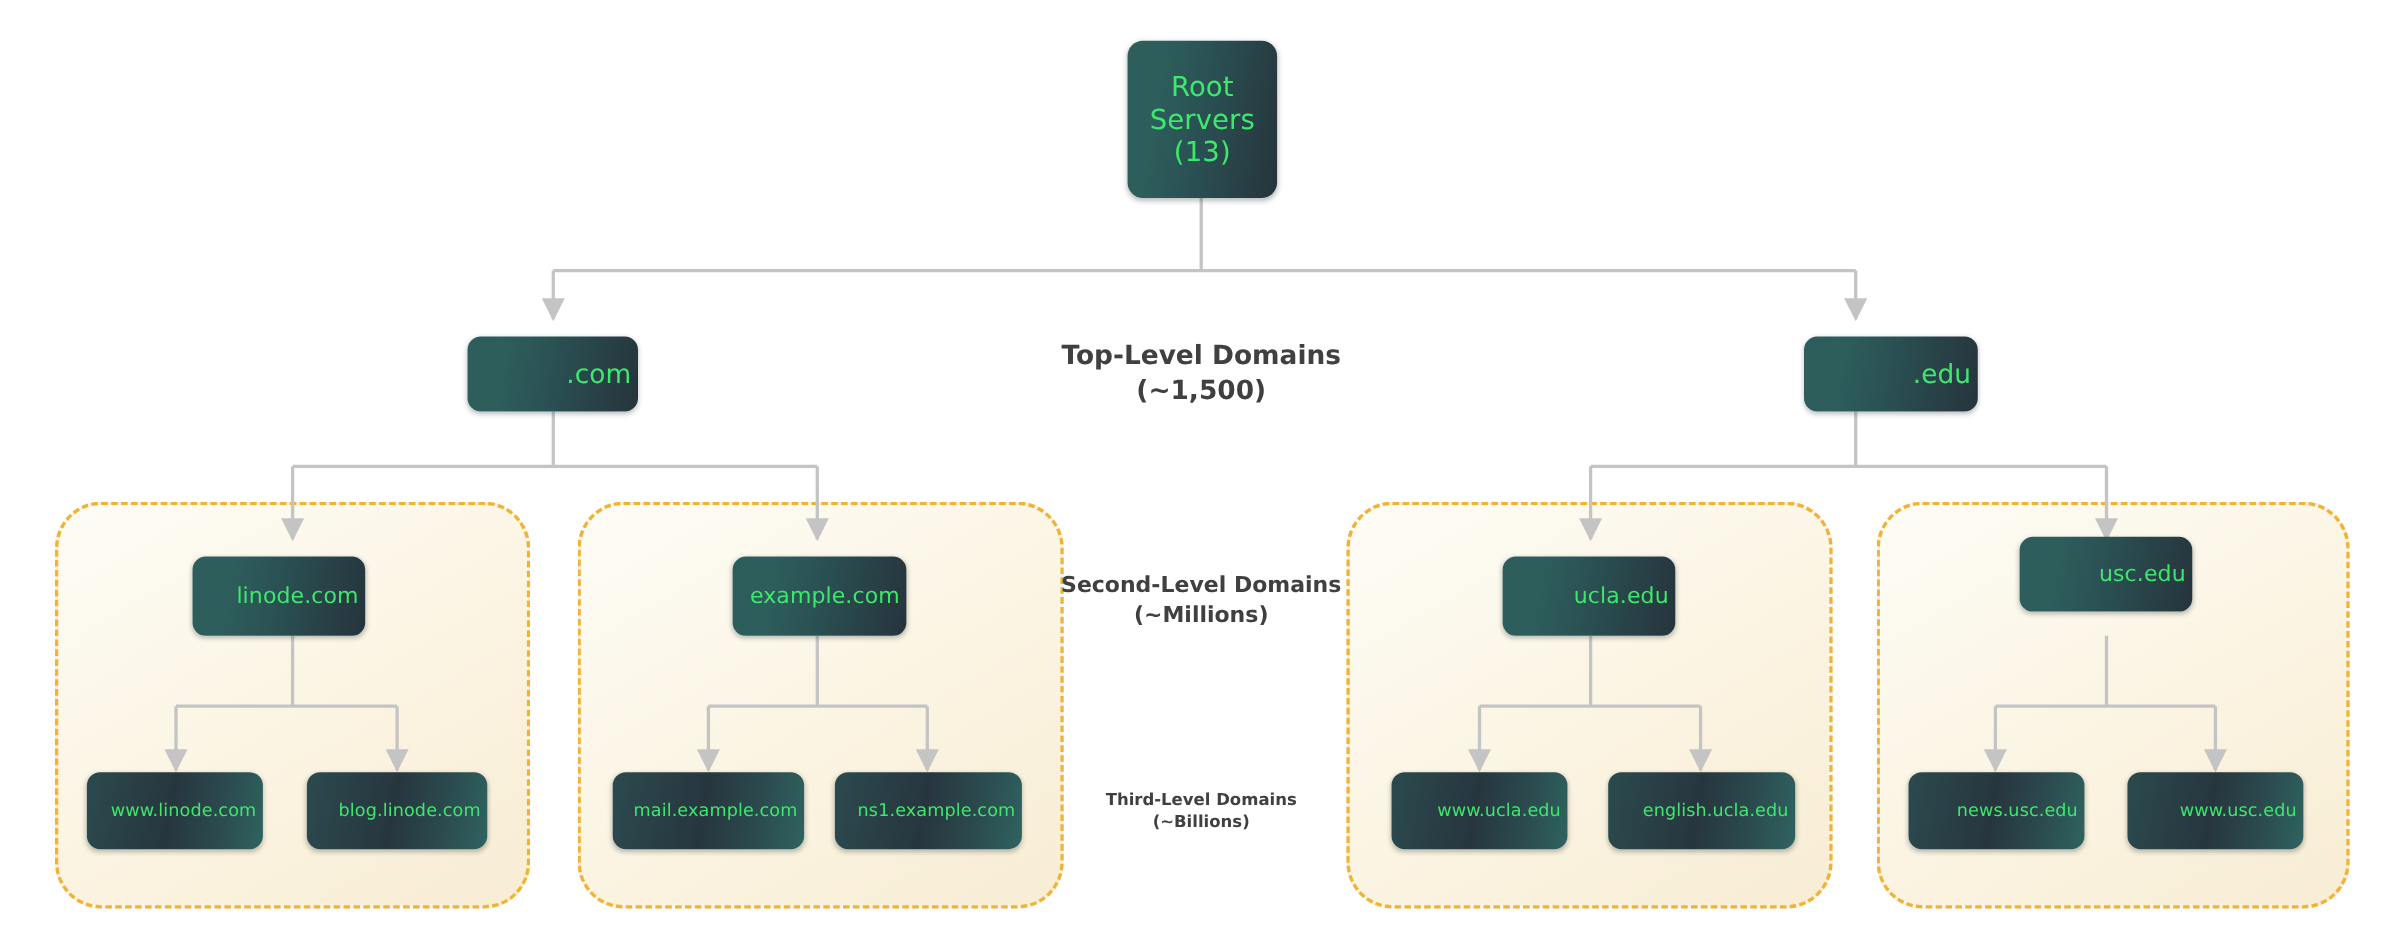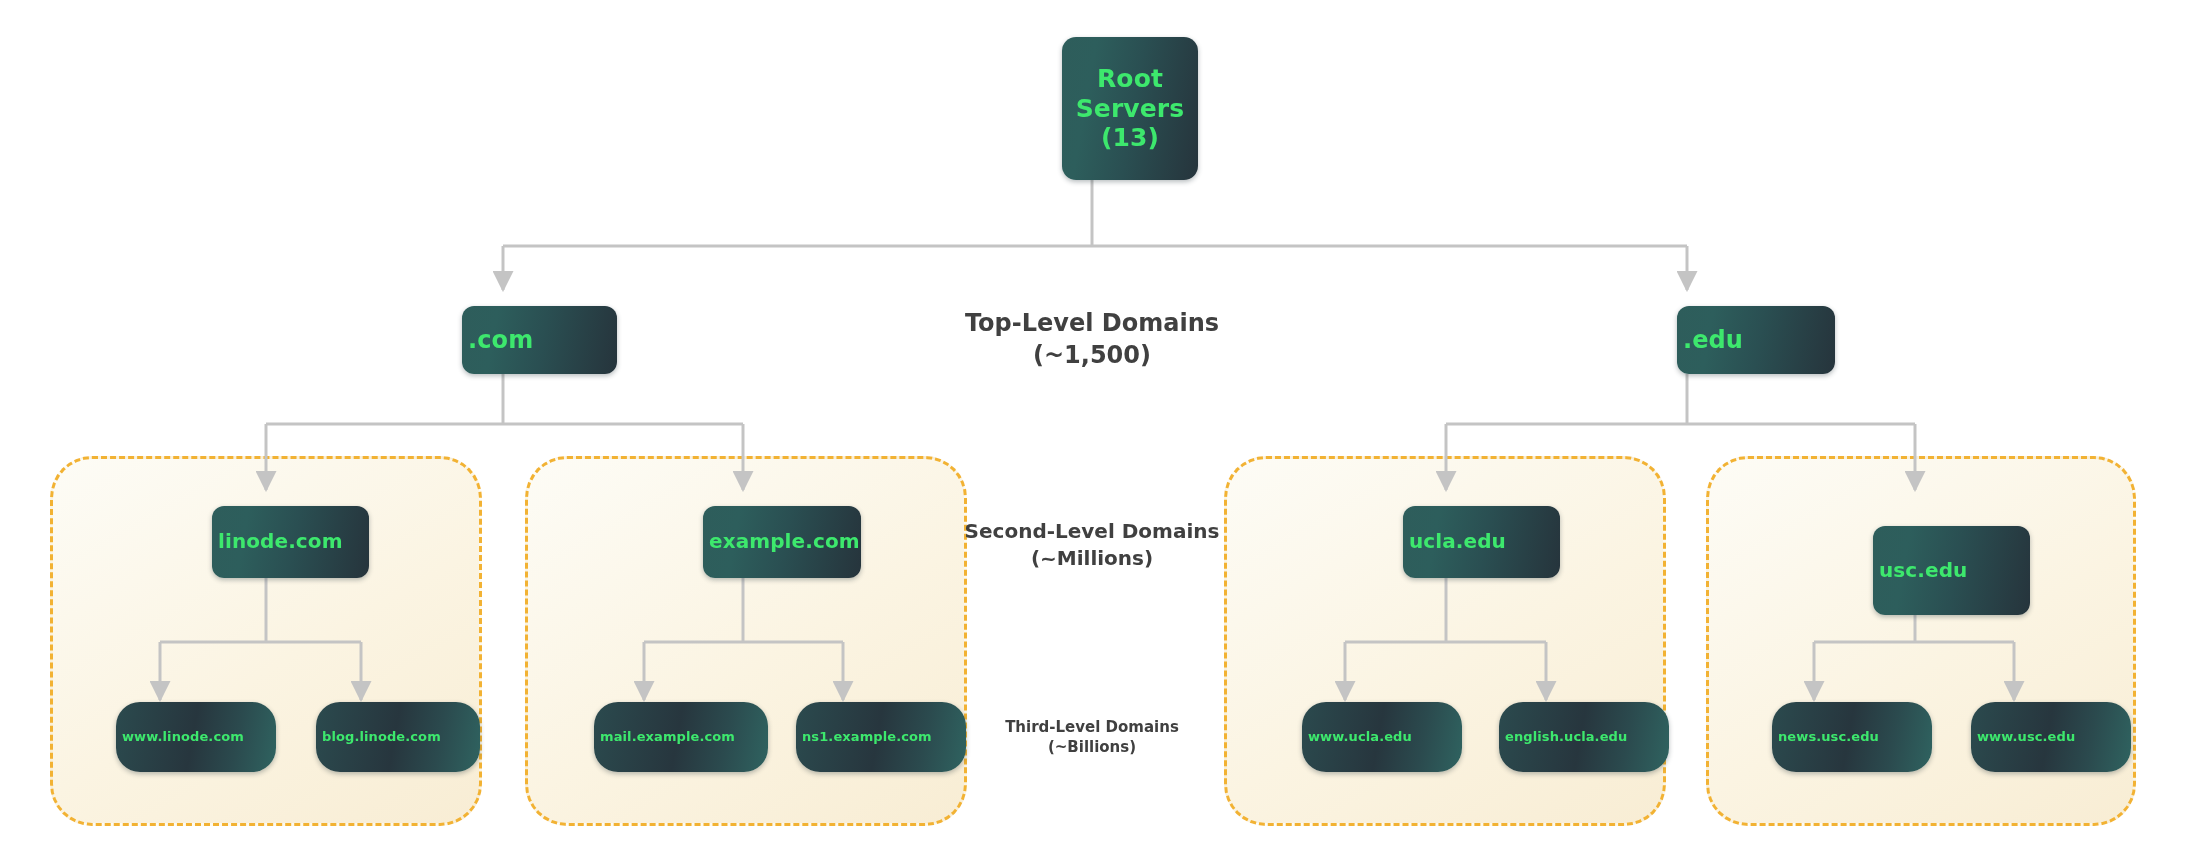--- a/index.html
+++ b/index.html
@@ -37,48 +37,47 @@
     border-radius: 42px;
     background: linear-gradient(150deg, #fdfcf6 0%, #fbf4e2 55%, #f8edd4 100%);
   }
 
   
   .node {
     position: absolute;
     z-index: 3;
     display: flex;
     align-items: center;
-    justify-content: flex-start;
+    justify-content: flex-end;
     text-align: center;
     border-radius: 12px;
     color: #3DE86D;
-    font-weight: bold;
+    font-weight: normal;
     letter-spacing: 0.1px;
     box-shadow: 0 2px 5px rgba(40,55,60,0.33);
     line-height: 1.18;
     padding: 0 6px;
-    margin-left: 37px;
   }
 
   
   .node.g-fwd {
     background: linear-gradient(100deg, #2E5D5B 0%, #2D5E5C 22%, #2A4F52 52%, #26343C 100%);
   }
   
   .node.g-rev {
     background: linear-gradient(100deg, #2B4A4E 0%, #27363E 48%, #2B4A4E 74%, #2F6360 100%);
   }
 
   .node.root {
     border-radius: 14px;
     font-size: 25px;
   }
   .node.tld   { font-size: 24px; }
   .node.sld   { font-size: 20px; }
-  .node.leaf  { font-size: 13px; border-radius: 24px; }
+  .node.leaf  { font-size: 16px; }
 
   
   .level-caption {
     position: absolute;
     z-index: 4;
     text-align: center;
     color: #404040;
     font-weight: bold;
     line-height: 1.33;
     white-space: pre-line;
@@ -157,21 +156,21 @@
 
   <div class="node sld g-fwd" style="left:175px; top:506px; width:157px; height:72px;">
     <span>linode.com</span>
   </div>
   <div class="node sld g-fwd" style="left:666px; top:506px; width:158px; height:72px;">
     <span>example.com</span>
   </div>
   <div class="node sld g-fwd" style="left:1366px; top:506px; width:157px; height:72px;">
     <span>ucla.edu</span>
   </div>
-  <div class="node sld g-fwd" style="left:1836px; top:526px; width:157px; height:89px;">
+  <div class="node sld g-fwd" style="left:1836px; top:488px; width:157px; height:68px;">
     <span>usc.edu</span>
   </div>
 
   <div class="node leaf g-rev" style="left:79px; top:702px; width:160px; height:70px;">
     <span>www.linode.com</span>
   </div>
   <div class="node leaf g-rev" style="left:279px; top:702px; width:164px; height:70px;">
     <span>blog.linode.com</span>
   </div>
 

